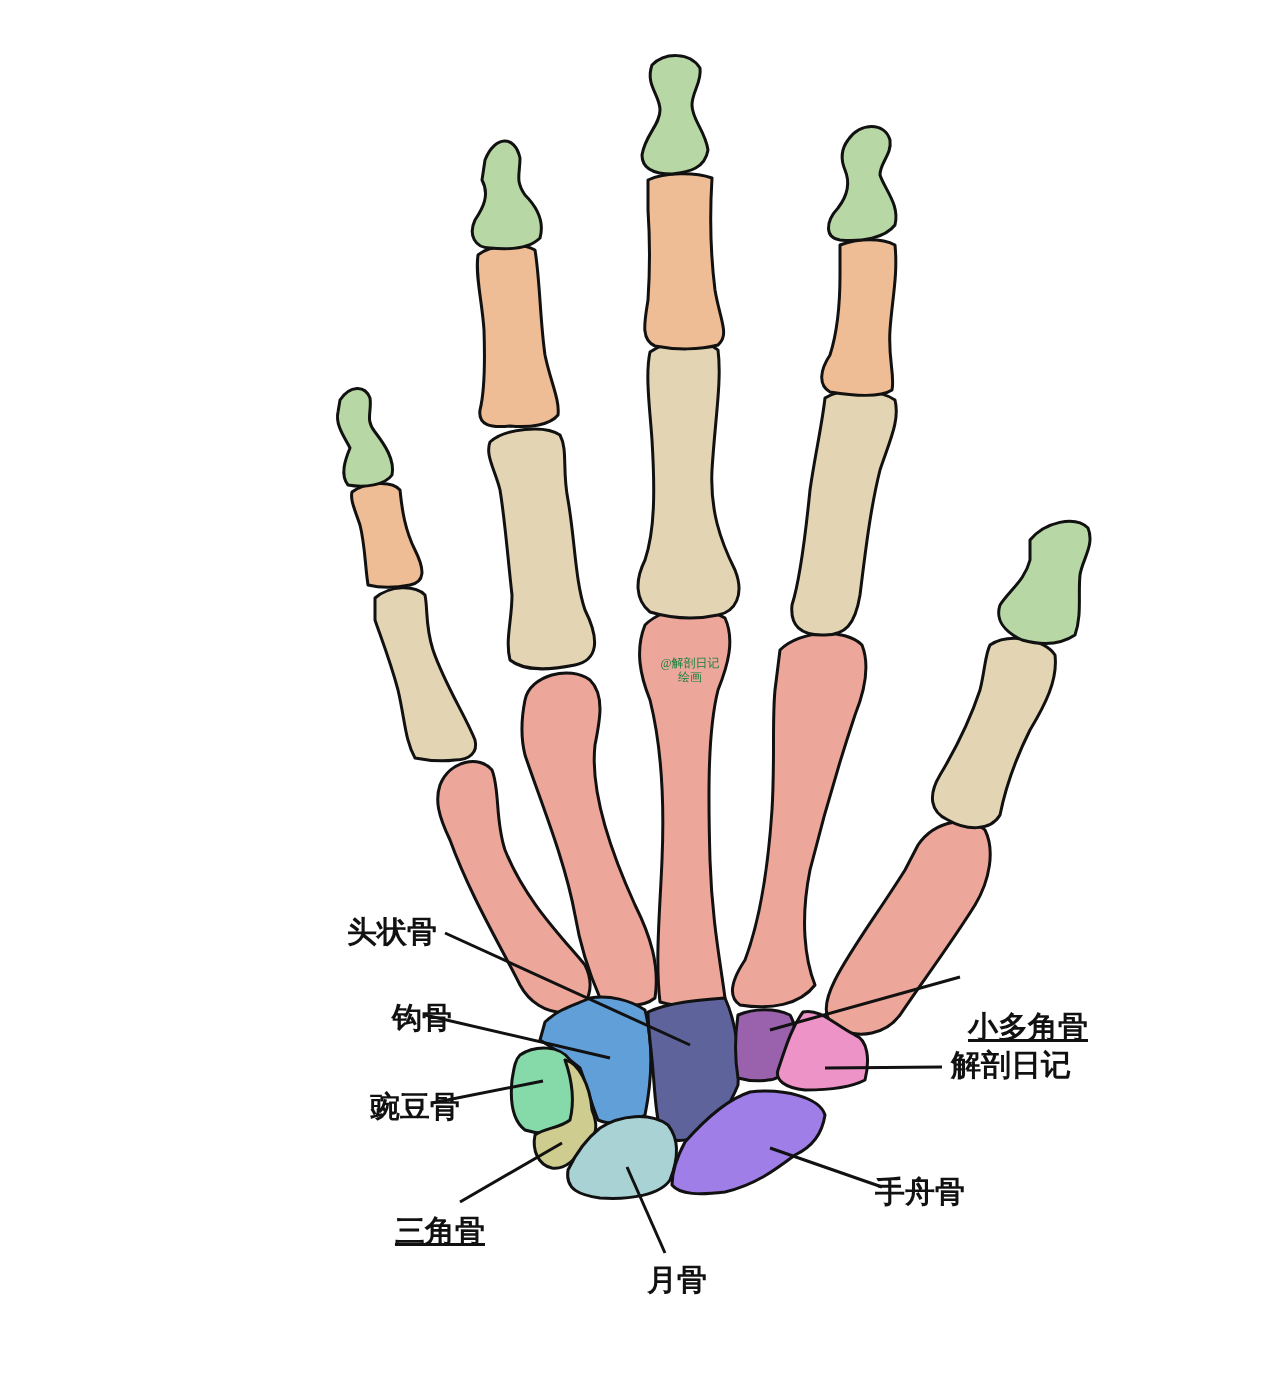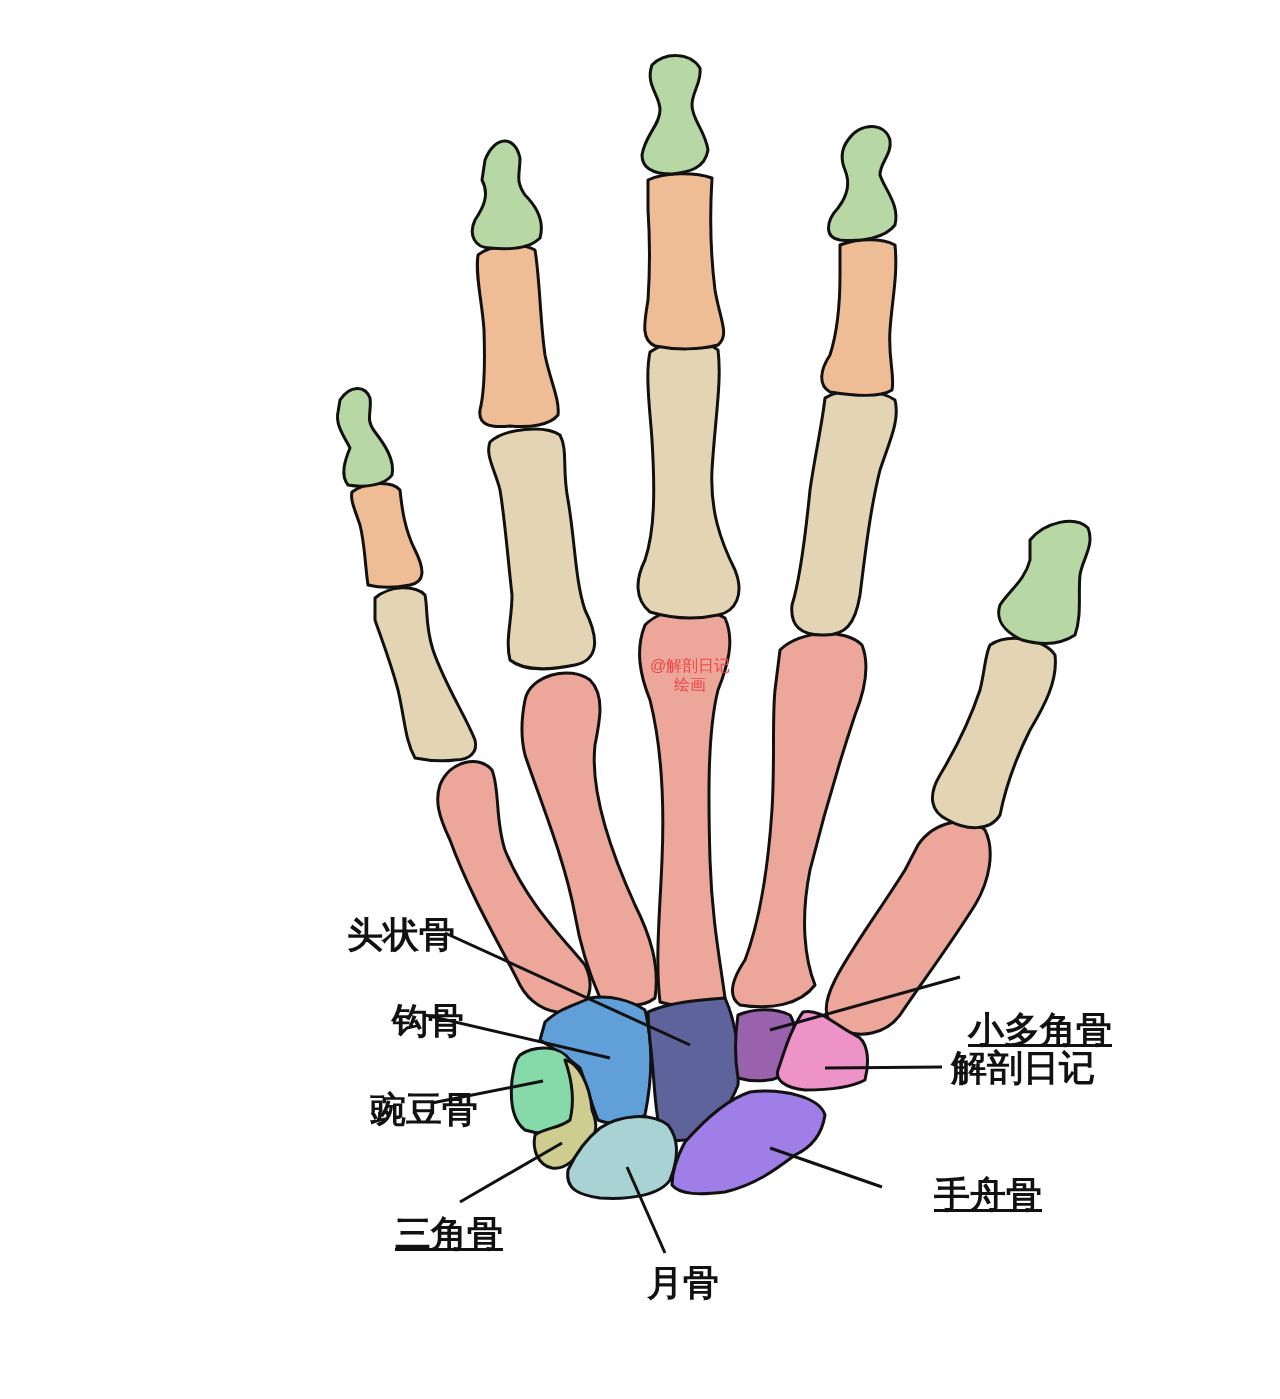--- a/index.html
+++ b/index.html
@@ -1,21 +1,21 @@
 <!DOCTYPE html>
 <html><head>
 <meta charset="utf-8">
 <style>
   html, body { margin:0; padding:0; background:#ffffff; }
   body { width:1280px; height:1399px; position:relative; overflow:hidden; font-family:"DejaVu Sans", sans-serif; }
   svg { position:absolute; left:0; top:0; }
   .bone { stroke:#111; stroke-width:3; stroke-linejoin:round; }
   .leader { stroke:#111; stroke-width:3; fill:none; }
-  .label { position:absolute; font-family:"DejaVu Sans", sans-serif; font-weight:bold; font-size:36px; color:#111; white-space:nowrap; line-height:1; }
-  .watermark { position:absolute; font-family:Liberation Sans, sans-serif; font-size:16px; color:#ef4444; text-align:center; line-height:1.2; }
+  .label { position:absolute; font-family:"DejaVu Sans", sans-serif; font-weight:bold; font-size:30px; color:#111; white-space:nowrap; line-height:1; }
+  .watermark { position:absolute; font-family:Liberation Serif, serif; font-size:12px; color:#15803d; text-align:center; line-height:1.2; }
 </style>
 </head>
 <body>
 
 <svg width="1280" height="1399" viewBox="0 0 1280 1399">
 
   <g>
     <path class="bone" fill="#eda79a" d="M440,785 C450,760 480,755 492,770 C500,790 495,820 505,850 C525,900 560,935 585,965 C595,985 590,1008 570,1012 C545,1015 528,1000 520,985 C500,945 470,895 450,840 C438,815 435,800 440,785 Z"></path>
     <path class="bone" fill="#e3d5b4" d="M375,598 C390,585 415,585 425,595 C428,610 425,625 433,650 C445,685 465,715 475,740 C478,752 470,760 455,760 C440,762 425,760 415,758 C405,740 405,720 398,690 C390,660 380,635 375,620 Z"></path>
     <path class="bone" fill="#efbd95" d="M352,492 C365,482 392,480 400,490 C402,510 405,530 415,550 C425,570 425,582 410,585 C395,588 380,588 368,585 C365,565 365,545 360,525 C355,510 350,500 352,492 Z"></path>
@@ -77,13 +77,13 @@
   <div>绘画</div>
 </div>
 
 <div class="label" style="left:347px; top:917px;">头状骨</div>
 <div class="label" style="left:352px; top:1003px;margin-left:40px;">钩骨</div>
 <div class="label" style="left:330px; top:1092px;margin-left:40px;">豌豆骨</div>
 <div class="label" style="left:395px; top:1216px;text-decoration:underline;">三角骨</div>
 <div class="label" style="left:647px; top:1265px;">月骨</div>
 <div class="label" style="left:968px; top:1012px;text-decoration:underline;">小多角骨</div>
 <div class="label" style="left:951px; top:1050px;">解剖日记</div>
-<div class="label" style="left:934px; top:1177px;text-decoration:underline;">手舟骨</div>
+<div class="label" style="left:875px; top:1177px;">手舟骨</div>
 
 </body></html>

